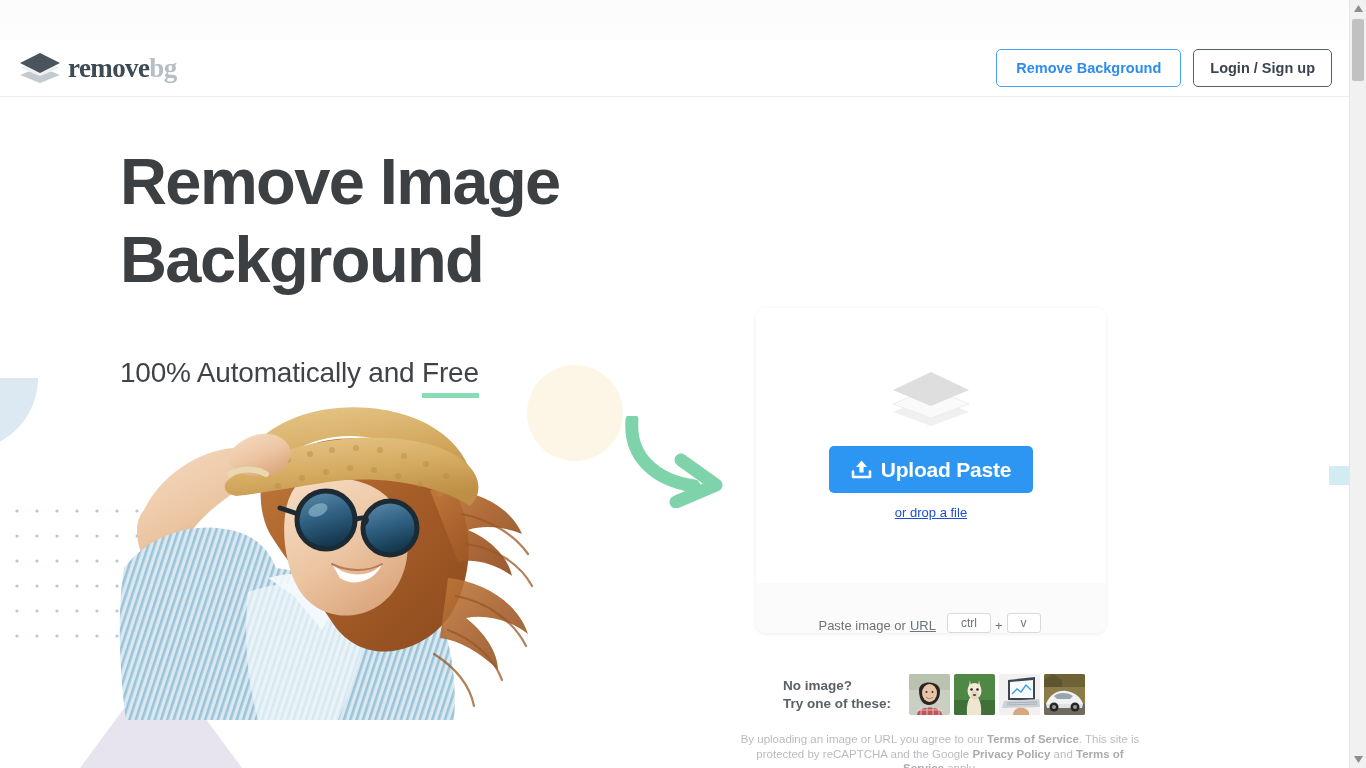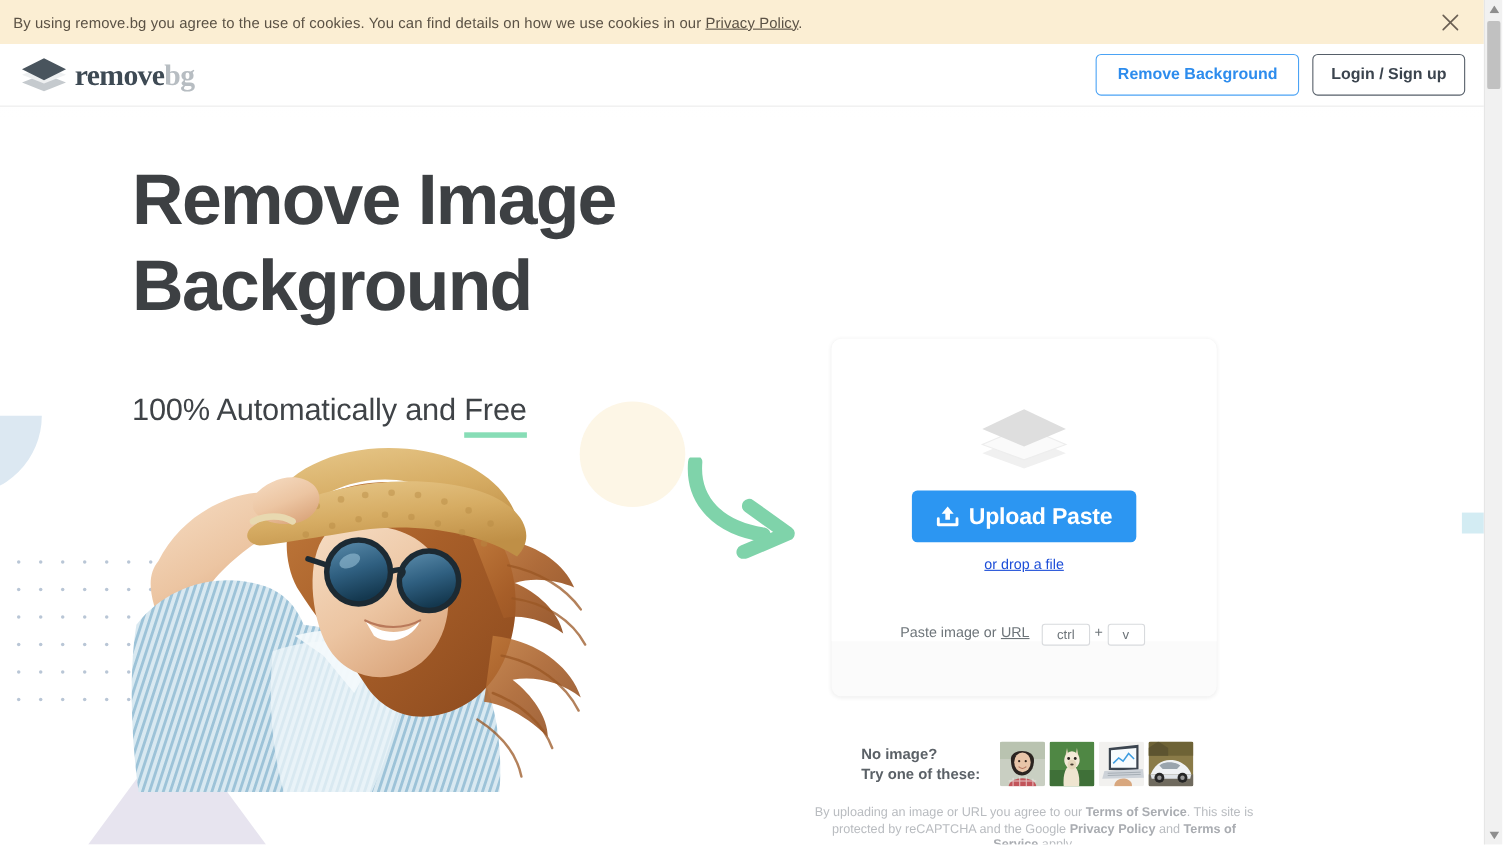--- a/index.html
+++ b/index.html
@@ -236,23 +236,23 @@
     margin-right: 9px;
     display: block;
   }
   #upload-drop-text {
     margin-top: 12px;
     font-size: 13px;
     color: #1d4ed8;
     text-decoration: underline;
   }
   #upload-paste-row {
-    position: absolute; left: 0; bottom: 16px;
+    position: absolute; left: 0; bottom: 0;
     width: 350px; height: 50px;
-    display: flex; align-items: flex-start; justify-content: center;
+    display: flex; align-items: flex-end; justify-content: center;
     font-size: 13px;
     color: #6d7479;
   }
   #paste-url-link {
     text-decoration: underline;
     color: #6d7479;
     cursor: pointer;
     margin-left: 4px;
   }
   .kbd {
@@ -329,30 +329,20 @@
     cursor: pointer;
   }
 </style>
 </head>
 <body>
 
 <div id="page">
 
   <div id="viewport">
 
-    <div id="cookie-banner">
-      <div id="cookie-text">
-        <span>By using remove.bg you agree to the use of cookies. You can find details on how we use cookies in our </span><a id="cookie-link">Privacy Policy</a><span>.</span>
-      </div>
-      <div id="cookie-close">
-        <svg width="17" height="17" viewBox="0 0 17 17">
-          <path d="M2 2 L15 15 M15 2 L2 15" stroke="#6b6054" stroke-width="1.5" fill="none" stroke-linecap="round"></path>
-        </svg>
-      </div>
-    </div>
 
     <div id="header">
 
       <div id="logo">
         <svg id="logo-mark" viewBox="0 0 44 34">
           <polygon points="22,16 42,24 22,32 2,24" fill="#c5cace"></polygon>
           <polygon points="22,9 42,17 22,25 2,17" fill="#eef0f1"></polygon>
           <polygon points="22,2 42,12 22,22 2,12" fill="#49545d"></polygon>
         </svg>
         <div id="logo-text">

